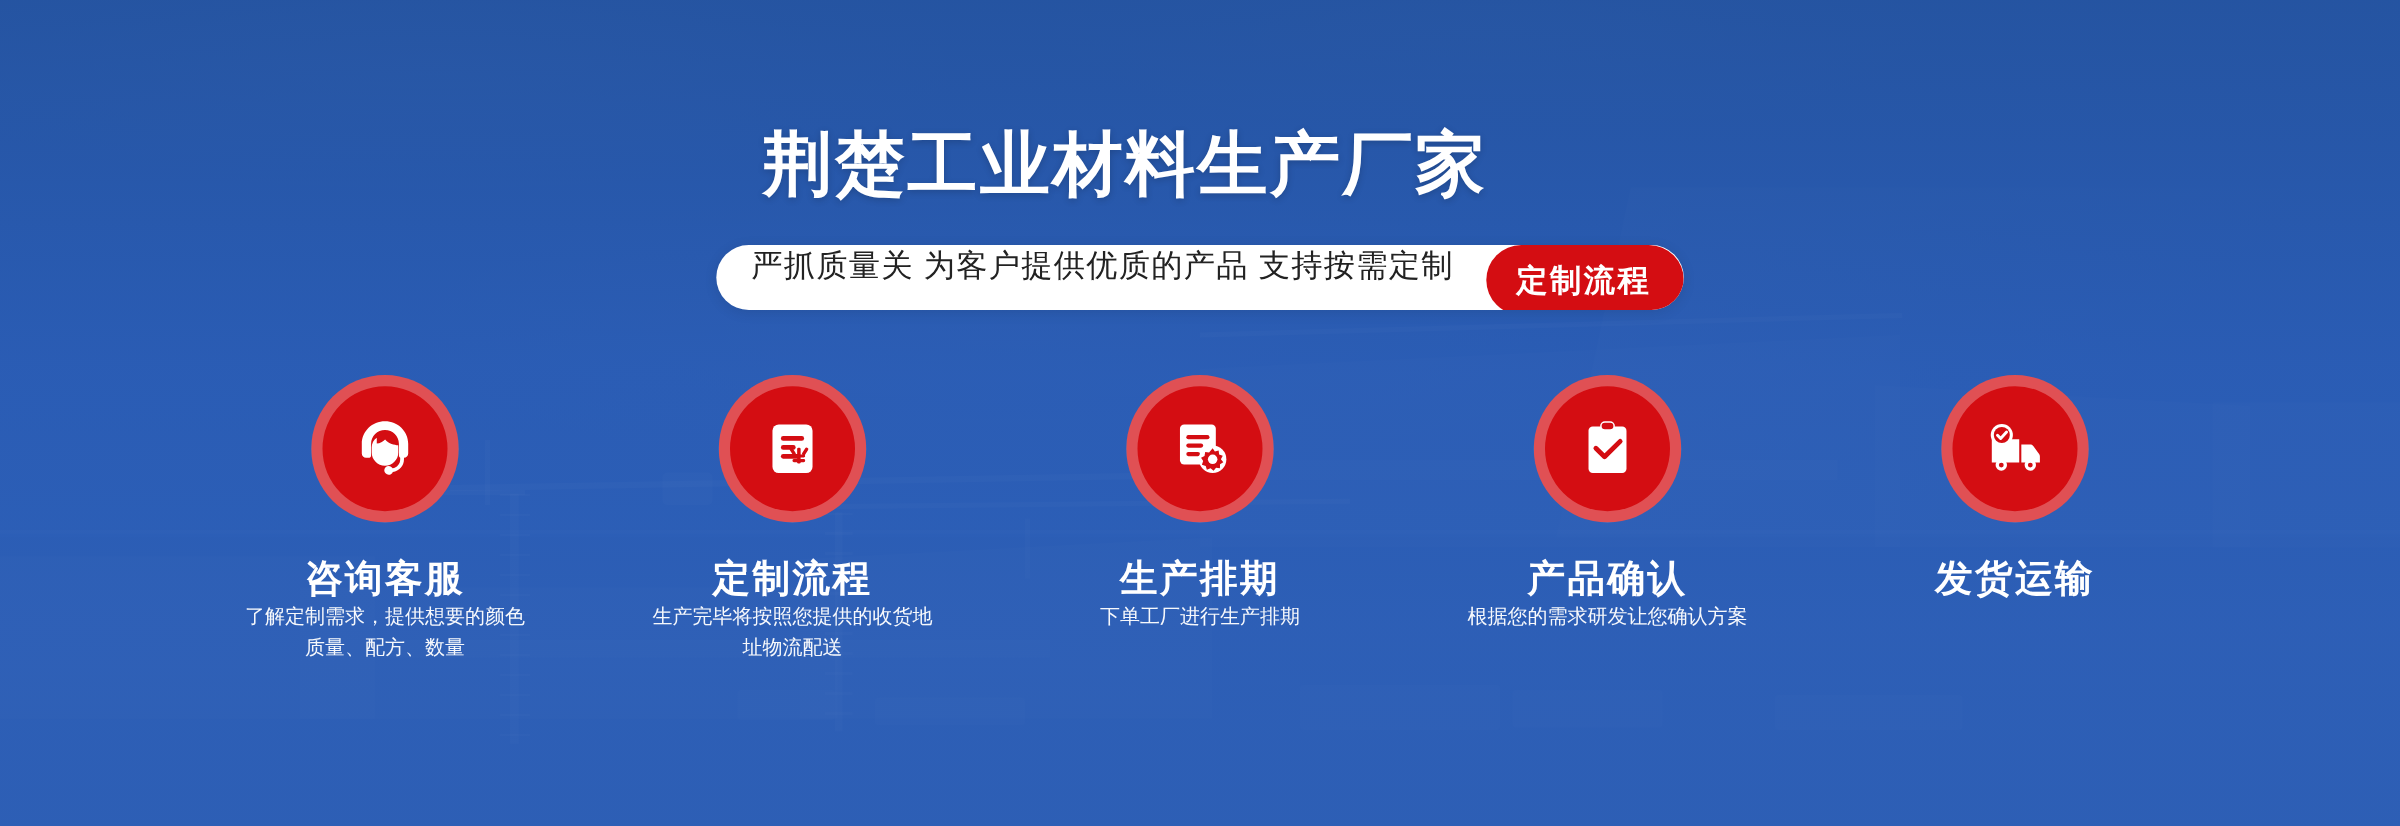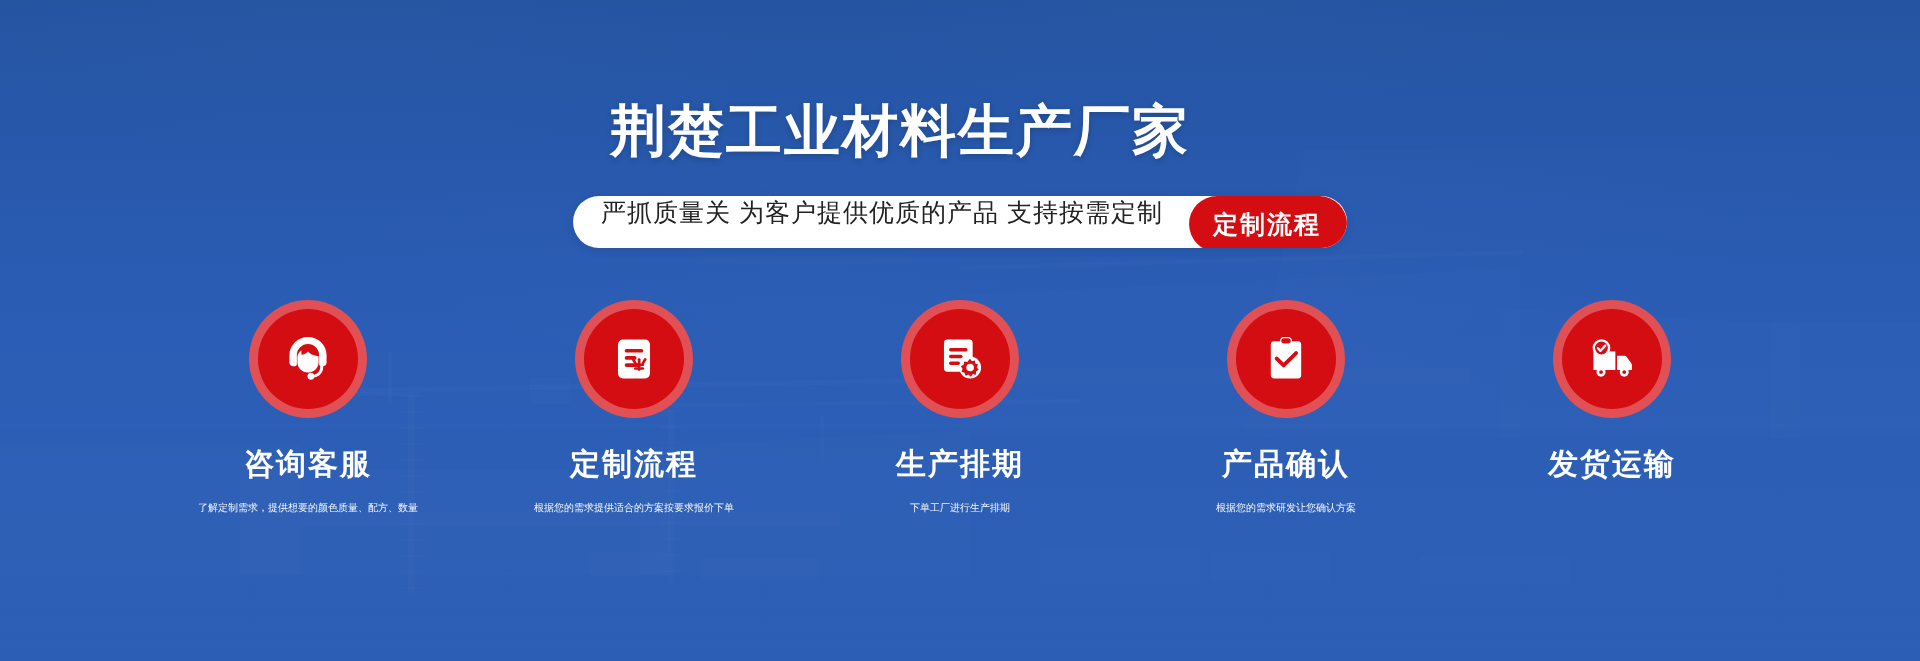--- a/index.html
+++ b/index.html
@@ -172,23 +172,23 @@
   .step-title{
     margin-top:29px;
     color:#ffffff;
     font-size:30px;
     font-weight:bold;
     letter-spacing:2px;
     line-height:1.1;
     white-space:nowrap;
   }
   .step-desc{
-    margin-top:20px;
+    margin-top:2px;
     color:#ffffff;
-    font-size:10px;
+    font-size:16px;
     line-height:1.55;
     text-align:center;
     max-width:232px;
     opacity:.96;
   }
 </style>
 </head>
 <body>
 
 <div class="banner">
@@ -267,21 +267,21 @@
                 <rect x="36.4" y="31" width="3.3" height="15" rx="1.3"></rect>
                 <rect x="30.6" y="30.6" width="3.2" height="8" rx="1.3" transform="rotate(-32 32.2 34.6)"></rect>
                 <rect x="42.4" y="30.6" width="3.2" height="8" rx="1.3" transform="rotate(32 44 34.6)"></rect>
                 <rect x="32" y="37.4" width="12" height="2.9" rx="1.4"></rect>
                 <rect x="32" y="41.8" width="12" height="2.9" rx="1.4"></rect>
               </g>
             </svg>
           </span>
         </div>
         <div class="step-title">定制流程</div>
-        <div class="step-desc">根据您的需求提供适合的方案按要求报价下单</div>
+        <div class="step-desc">生产完毕将按照您提供的收货地址物流配送</div>
       </div>
 
       <div class="step">
         <div class="step-circle">
           <span>
             <svg viewBox="0 0 64 64" aria-hidden="true">
               <path fill="#ffffff" d="M13 13a4 4 0 0 1 4-4h26a4 4 0 0 1 4 4v30a4 4 0 0 1-4 4H17a4 4 0 0 1-4-4V13z"></path>
               <rect x="19" y="19" width="22" height="4" rx="2" fill="#d40d12"></rect>
               <rect x="19" y="27" width="16" height="4" rx="2" fill="#d40d12"></rect>
               <rect x="19" y="35" width="13" height="4" rx="2" fill="#d40d12"></rect>

